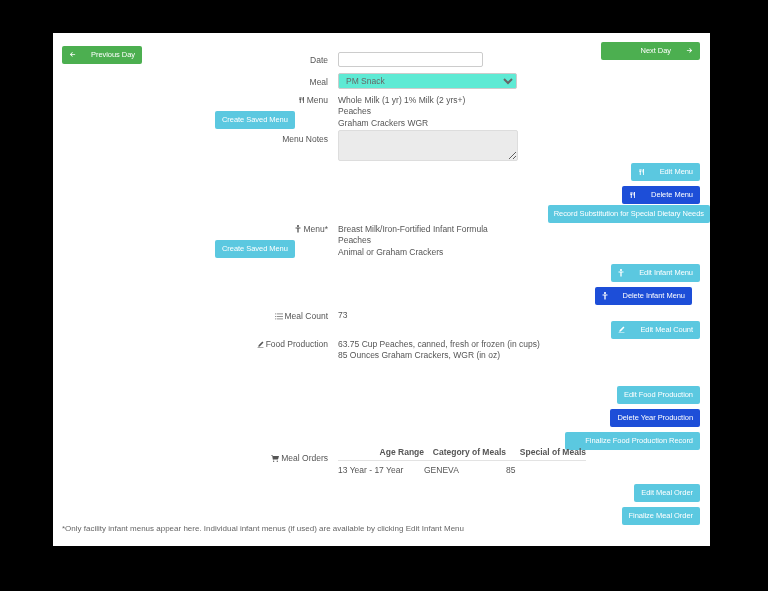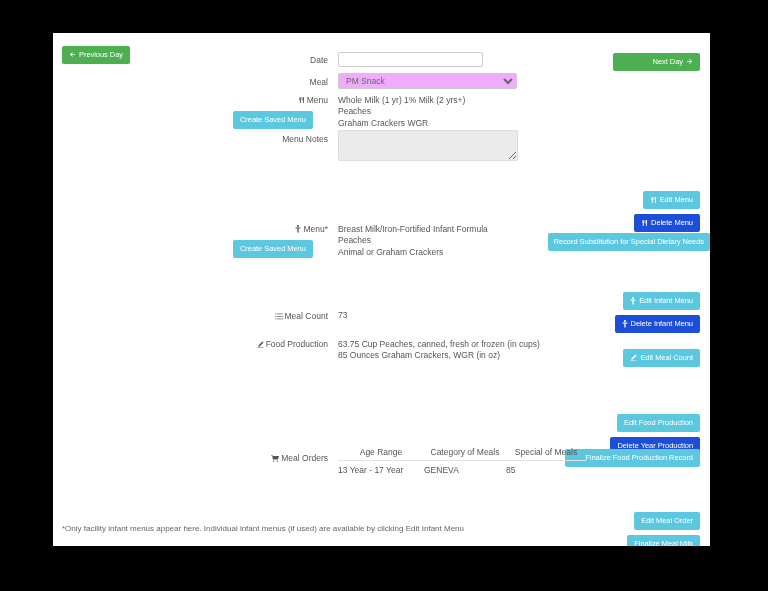--- a/index.html
+++ b/index.html
@@ -22,21 +22,21 @@
     overflow: hidden;
     font-size: 8.5px;
     color: #555555;
   }
 
   
   .btn {
     display: inline-flex;
     align-items: center;
     justify-content: center;
-    gap: 3px;
+    gap: 15px;
     border: none;
     border-radius: 2px;
     color: #ffffff;
     font-family: "Liberation Sans", sans-serif;
     font-size: 7.5px;
     line-height: 1;
     padding: 5px 7px;
     cursor: pointer;
     white-space: nowrap;
     letter-spacing: -0.05px;
@@ -48,21 +48,21 @@
   .btn svg { display: block; }
 
   
   .topbar {
     position: absolute;
     left: 0; top: 0;
     width: 657px;
     height: 40px;
   }
   #prev-day-btn { position: absolute; left: 9px;  top: 13px; }
-  #next-day-btn { position: absolute; right: 10px; top: 20px; padding-left: 40px; }
+  #next-day-btn { position: absolute; right: 10px; top: 9px; padding-left: 40px; }
 
   
   .row {
     position: absolute;
     left: 0;
     width: 657px;
   }
   .lbl {
     position: absolute;
     left: 0;
@@ -103,21 +103,21 @@
   }
 
   select.sel {
     position: absolute;
     left: 285px;
     width: 179px;
     height: 16px;
     box-sizing: border-box;
     border: 1px solid #cccccc;
     border-radius: 2px;
-    background: #f0abfc;
+    background: #5eead4;
     font-family: "Liberation Sans", sans-serif;
     font-size: 8.5px;
     color: #666666;
     padding: 0 3px;
     outline: none;
   }
 
   textarea.notes {
     position: absolute;
     left: 285px;
@@ -128,36 +128,36 @@
     border-radius: 2px;
     background: #ebebeb;
     font-family: "Liberation Sans", sans-serif;
     font-size: 8.5px;
     color: #777777;
     padding: 3px 4px;
     resize: both;
     outline: none;
   }
 
-  .saved-menu-btn { position: absolute; left: 180px; }
-
-  
-  .act { position: absolute; margin-top: 28px; }
+  .saved-menu-btn { position: absolute; left: 162px; }
+
+  
+  .act { position: absolute; }
 
   
   table.orders {
     position: absolute;
     left: 285px;
     border-collapse: collapse;
     font-size: 8.5px;
     color: #555555;
   }
   table.orders th {
-    font-weight: normal;
-    text-align: center;
+    font-weight: bold;
+    text-align: right;
     padding: 0 0 3px 0;
     border-bottom: 1px solid #e3e3e3;
     color: #555555;
     white-space: nowrap;
   }
   table.orders td {
     text-align: left;
     padding: 4px 0 0 0;
     color: #555555;
     white-space: nowrap;
@@ -280,21 +280,21 @@
   <button class="btn btn-info act" style="right:10px; top:231px;">
     <span class="ic">
       <svg width="6" height="8" viewBox="0 0 12 16">
           <circle cx="6" cy="2.2" r="2.1" fill="#ffffff"></circle>
           <path fill="#ffffff" d="M1 5.2h10v1.6H7.3V15H4.7V6.8H1z"></path>
         </svg>
     </span>
     <span>Edit Infant Menu</span>
   </button>
 
-  <button class="btn btn-danger act" style="right:10px; top:254px;">
+  <button class="btn btn-danger act" style="right:18px; top:254px;">
     <span class="ic">
       <svg width="6" height="8" viewBox="0 0 12 16">
           <circle cx="6" cy="2.2" r="2.1" fill="#ffffff"></circle>
           <path fill="#ffffff" d="M1 5.2h10v1.6H7.3V15H4.7V6.8H1z"></path>
         </svg>
     </span>
     <span>Delete Infant Menu</span>
   </button>
 
   <div class="row" style="top:278px;">
@@ -337,21 +337,21 @@
   </div>
 
   <button class="btn btn-info act" style="right:10px; top:353px;">
     <span>Edit Food Production</span>
   </button>
 
   <button class="btn btn-danger act" style="right:10px; top:376px;">
     <span>Delete Year Production</span>
   </button>
 
-  <button class="btn btn-info act" style="right:10px; top:388px;padding-left:20px;">
+  <button class="btn btn-info act" style="right:10px; top:399px;padding-left:20px;">
     <span>Finalize Food Production Record</span>
   </button>
 
   <div class="row" style="top:420px;">
     <label class="lbl">
       <span class="ic">
         <svg width="8" height="7" viewBox="0 0 16 14">
             <path fill="#555555" d="M0 0h3l.7 2H16l-1.7 6H4.4l.3 1h9.1v1.2H3.9L2.3 1.2H0z"></path>
             <circle cx="5.3" cy="12.5" r="1.3" fill="#555555"></circle>
             <circle cx="12.6" cy="12.5" r="1.3" fill="#555555"></circle>
@@ -375,18 +375,18 @@
         </tr>
       </tbody>
     </table>
   </div>
 
   <button class="btn btn-info act" style="right:10px; top:451px;">
     <span>Edit Meal Order</span>
   </button>
 
   <button class="btn btn-info act" style="right:10px; top:474px;">
-    <span>Finalize Meal Milk</span>
+    <span>Finalize Meal Order</span>
   </button>
 
   <div id="footnote">*Only facility infant menus appear here. Individual infant menus (if used) are available by clicking Edit Infant Menu</div>
 
 </div>
 
 </body></html>

